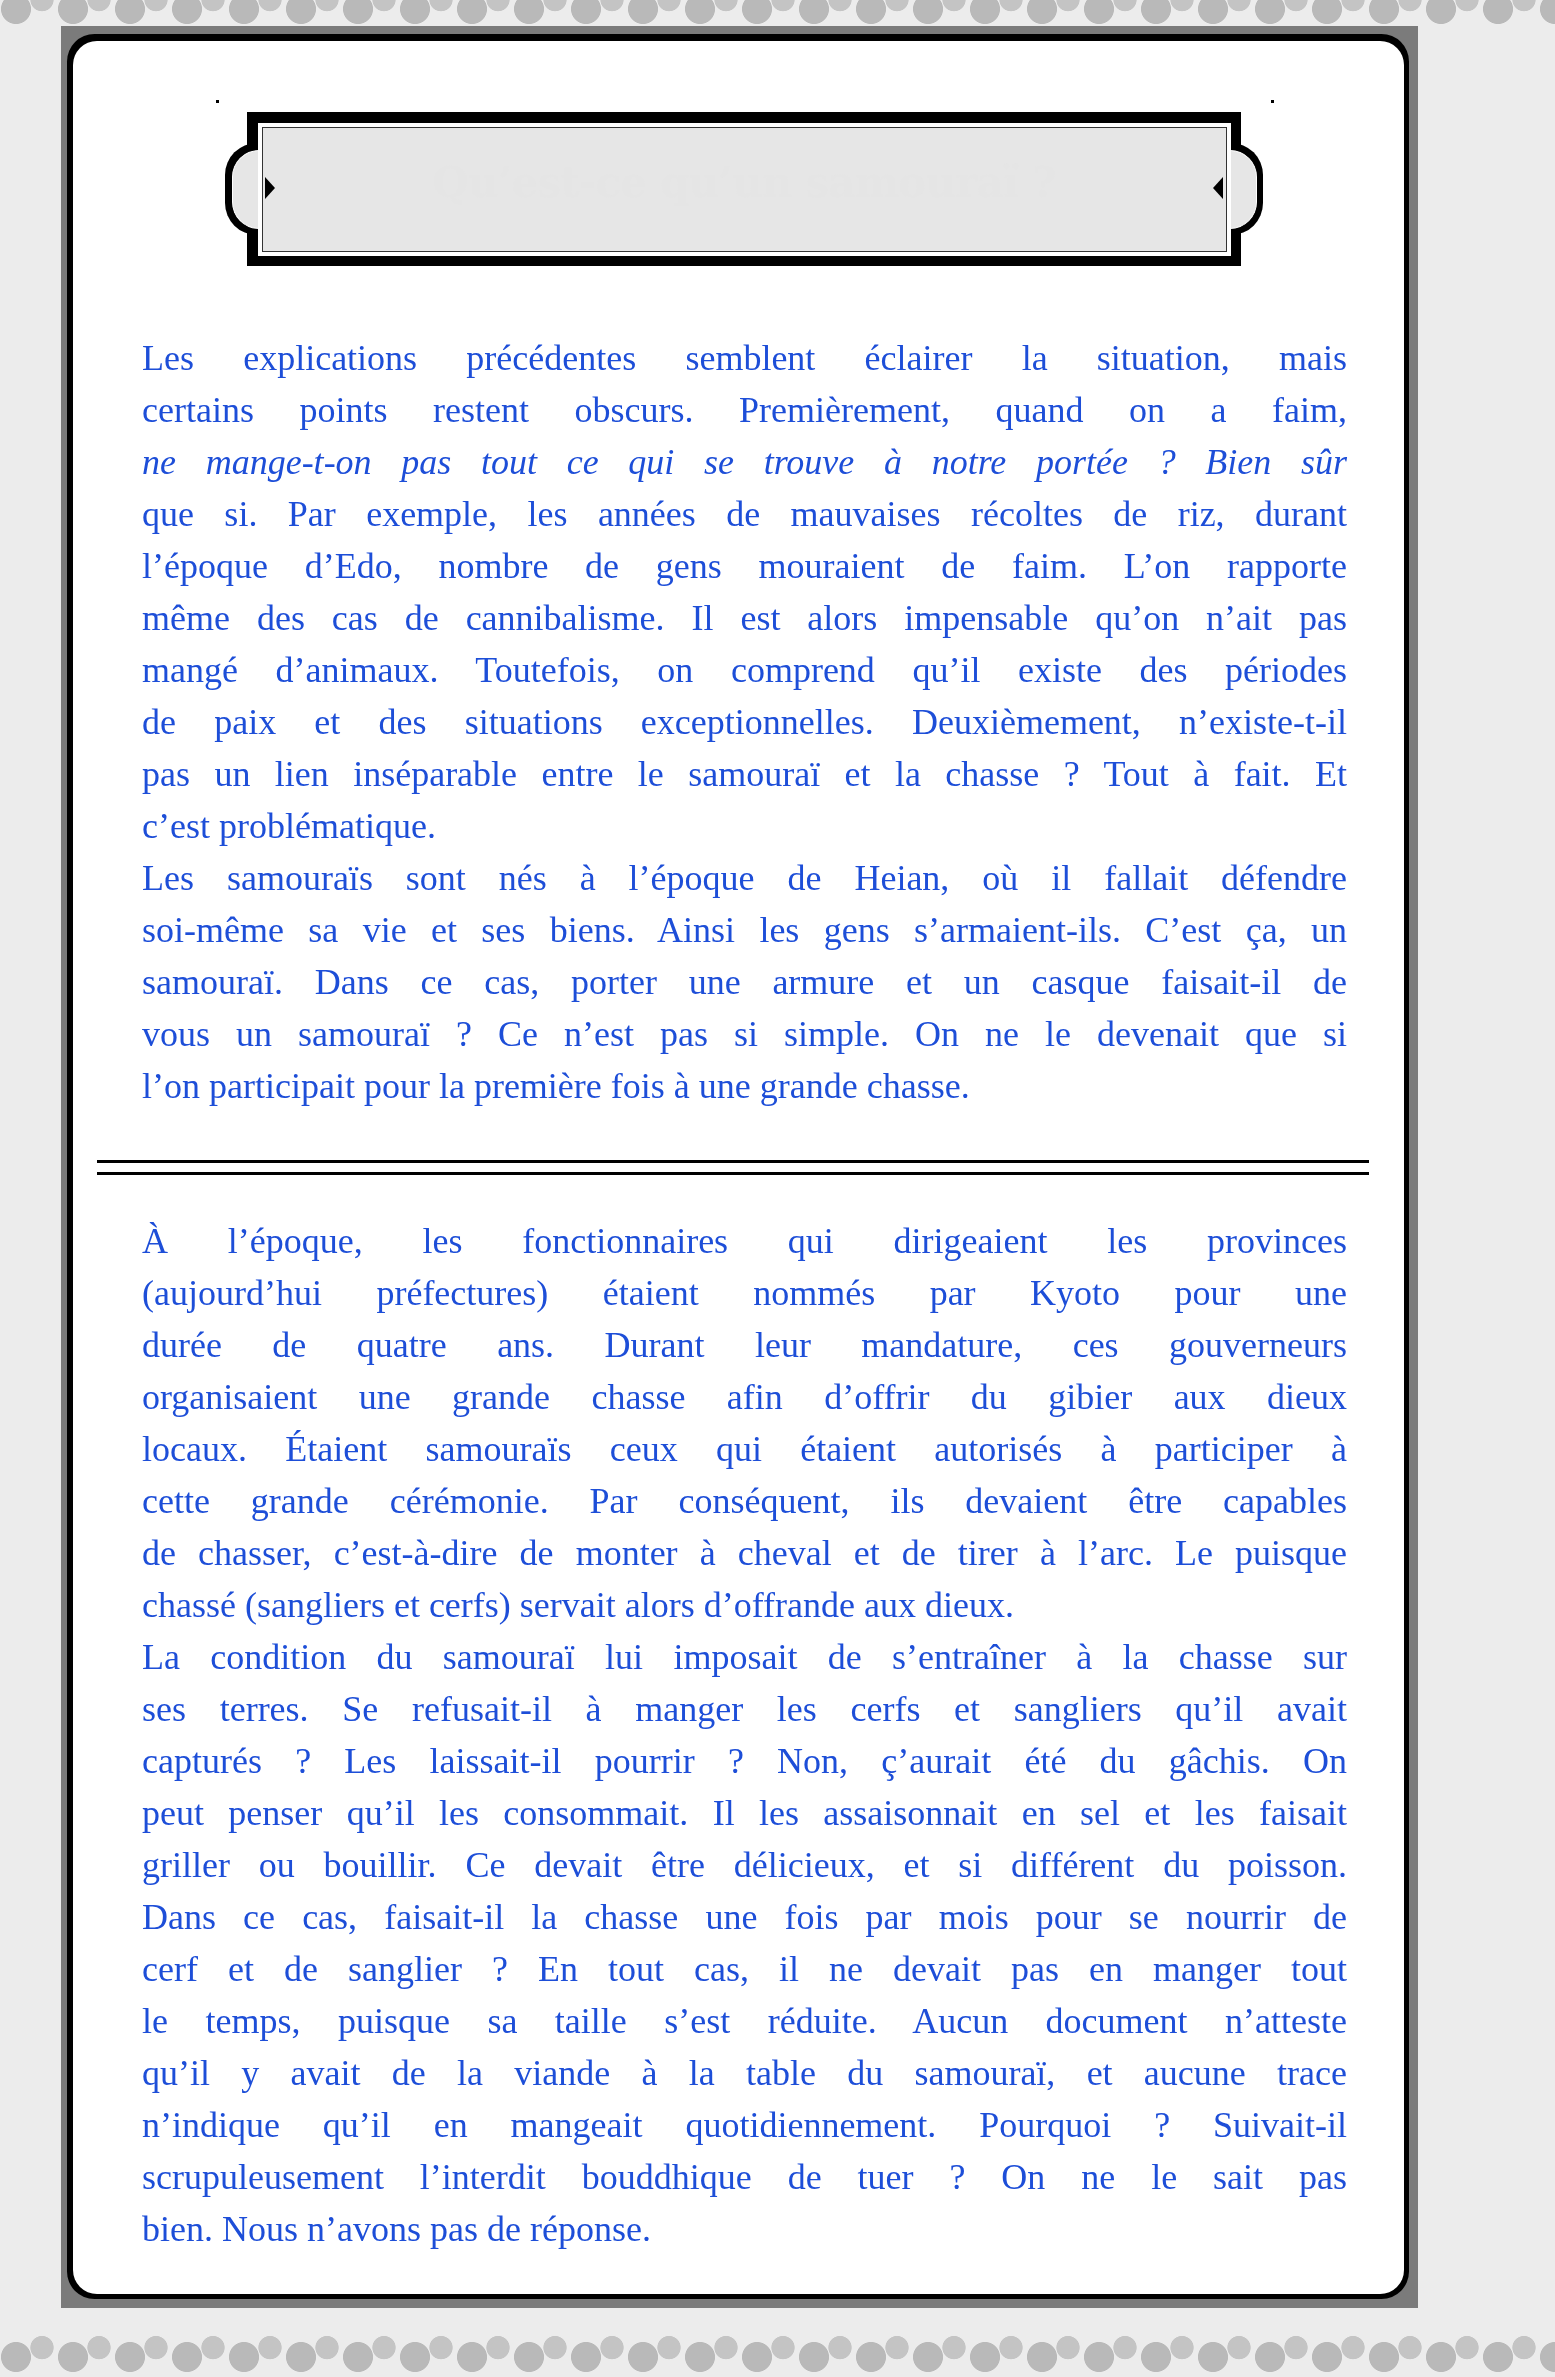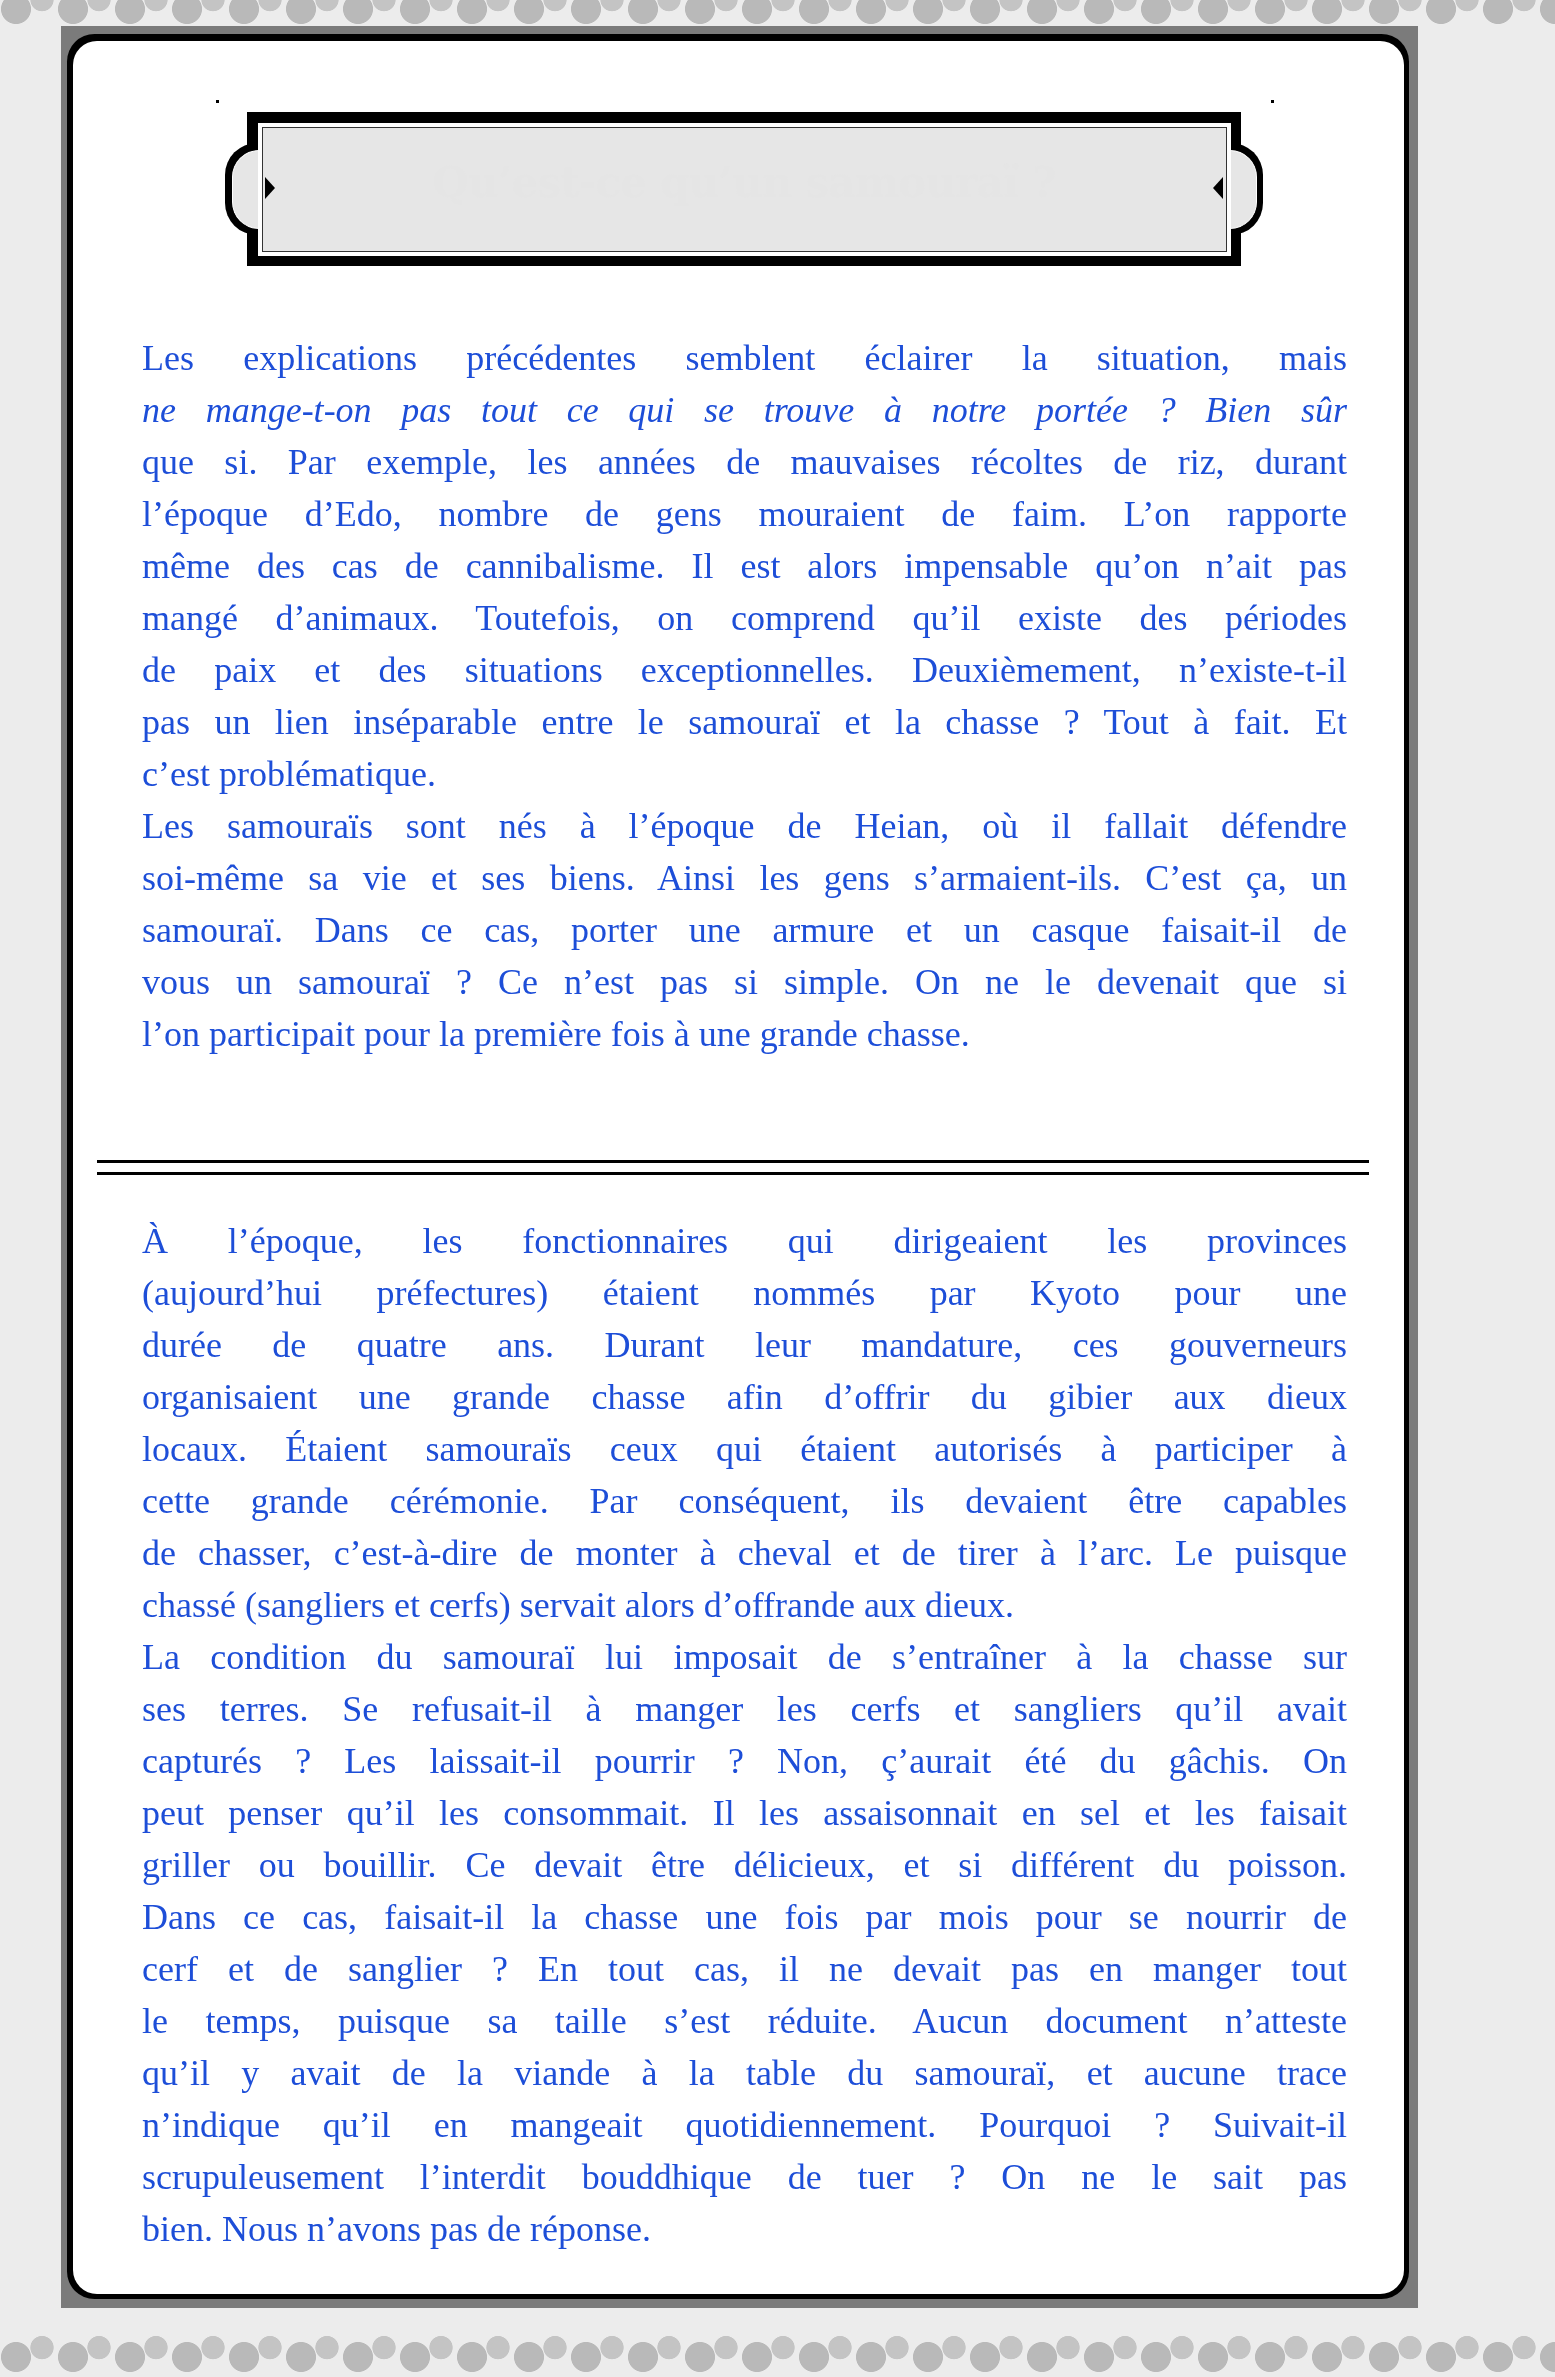--- a/index.html
+++ b/index.html
@@ -103,20 +103,21 @@
   <div class="banner-inner">
     <div class="banner-core"></div>
   </div>
   <div class="arrow right-pt"></div>
   <div class="arrow left-pt"></div>
   <div class="banner-title">Qu’est-ce qu’un samouraï ?</div>
 </div>
 
 <div class="body-text" id="sec1" style="top:332px;">
     <span class="line" style="display: block; width: 1205px;">Les explications précédentes semblent éclairer la situation, mais</span>
+    <span class="line" style="display: block; width: 1205px;">certains points restent obscurs. Premièrement, quand on a faim,</span>
     <span class="line" style="display: block; width: 1205px; font-style: italic;">ne mange-t-on pas tout ce qui se trouve à notre portée ? Bien sûr</span>
     <span class="line" style="display: block; width: 1205px;">que si. Par exemple, les années de mauvaises récoltes de riz, durant</span>
     <span class="line" style="display: block; width: 1205px;">l’époque d’Edo, nombre de gens mouraient de faim. L’on rapporte</span>
     <span class="line" style="display: block; width: 1205px;">même des cas de cannibalisme. Il est alors impensable qu’on n’ait pas</span>
     <span class="line" style="display: block; width: 1205px;">mangé d’animaux. Toutefois, on comprend qu’il existe des périodes</span>
     <span class="line" style="display: block; width: 1205px;">de paix et des situations exceptionnelles. Deuxièmement, n’existe-t-il</span>
     <span class="line" style="display: block; width: 1205px;">pas un lien inséparable entre le samouraï et la chasse ? Tout à fait. Et</span>
     <span class="line last" style="display: block; width: 1205px;">c’est problématique.</span>
     <span class="line" style="display: block; width: 1205px;">Les samouraïs sont nés à l’époque de Heian, où il fallait défendre</span>
     <span class="line" style="display: block; width: 1205px;">soi-même sa vie et ses biens. Ainsi les gens s’armaient-ils. C’est ça, un</span>

